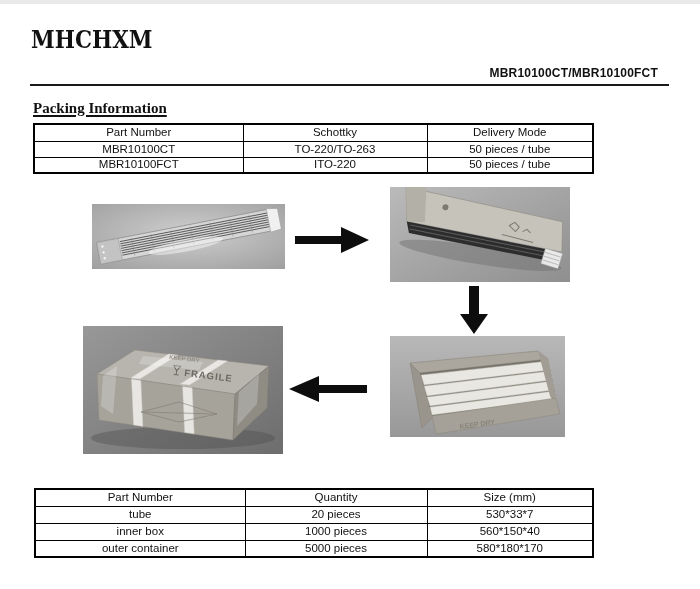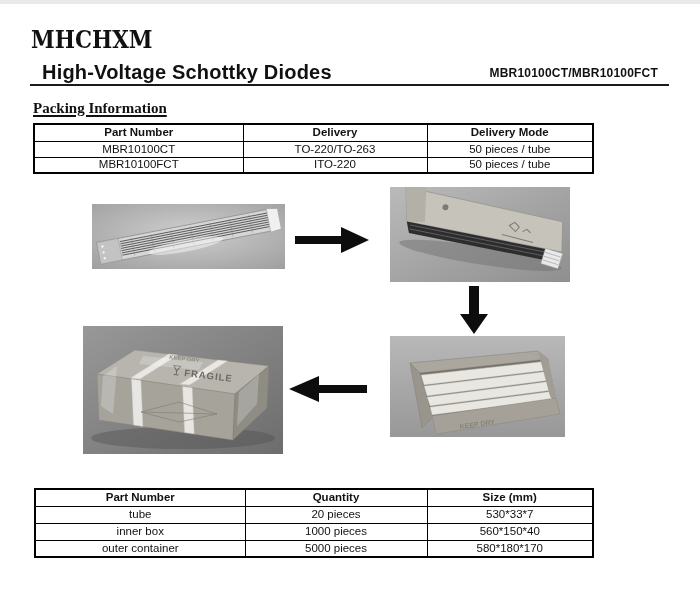--- a/index.html
+++ b/index.html
@@ -34,51 +34,50 @@
   table.dtable{
     position:absolute;border-collapse:collapse;table-layout:fixed;
     border:2px solid #000;background:#fff;
   }
   #packing-table{left:33px;top:119px;width:559px;}
   #size-table{left:34px;top:484px;width:558px;}
   .dtable th,.dtable td{
     border:1px solid #000;text-align:center;vertical-align:middle;
     font-size:11.5px;padding:0 4px;line-height:13px;color:#111;
   }
-  .dtable th{font-weight:700;}
+  .dtable th{font-weight:400;}
   #packing-table tr{height:16px;}
   #packing-table tr.head{height:17px;}
   #size-table tr{height:17px;}
   
   .photo{position:absolute;display:block;}
   .arrow{position:absolute;display:block;}
   .arrow polygon{fill:#0d0d0d;}
 </style>
 </head>
 <body>
 
 <div id="canvas">
 
   <div class="logo">MHCHXM</div>
-  <div class="title">High-Voltage Schottky Diodes</div>
   <div class="partnums">MBR10100CT/MBR10100FCT</div>
   <div class="rule"></div>
 
   <div class="section-heading">Packing Information</div>
 
   <table class="dtable" id="packing-table">
     <colgroup>
         <col style="width:209px">
         <col style="width:184px">
         <col style="width:166px">
       </colgroup>
     <tbody>
         <tr class="head">
           <th>Part Number</th>
-          <th>Delivery</th>
+          <th>Schottky</th>
           <th>Delivery Mode</th>
         </tr>
         <tr>
           <td>MBR10100CT</td>
           <td>TO-220/TO-263</td>
           <td>50 pieces / tube</td>
         </tr>
         <tr>
           <td>MBR10100FCT</td>
           <td>ITO-220</td>

